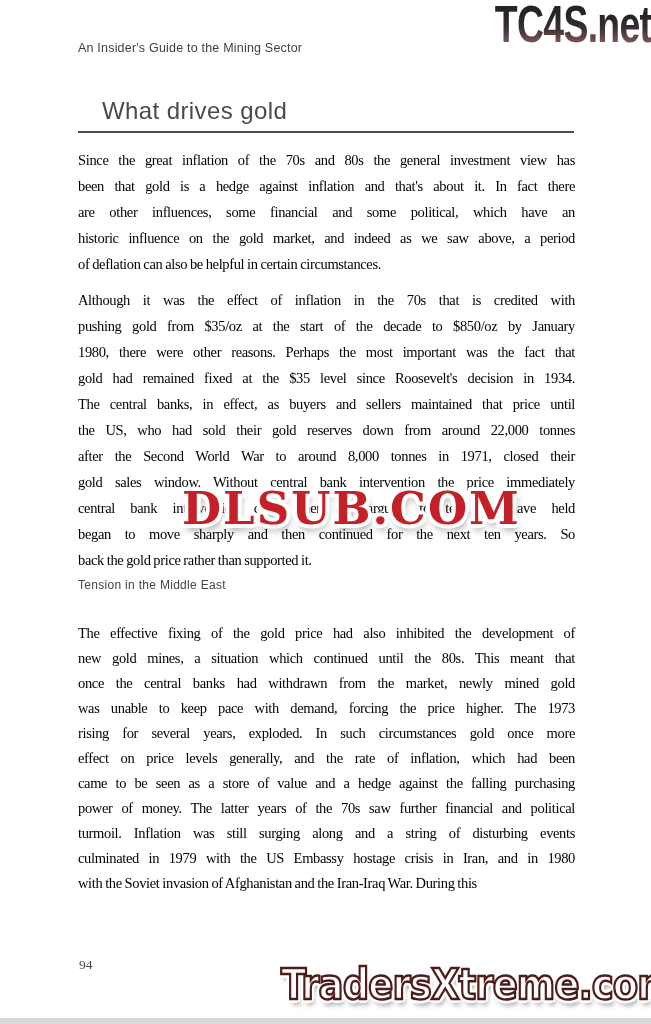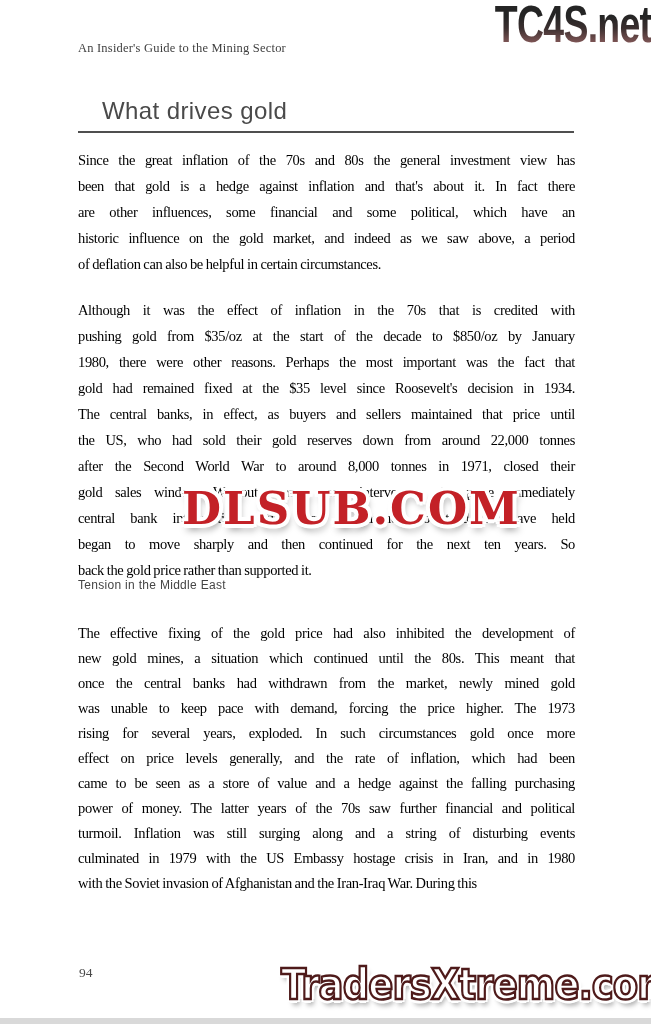--- a/index.html
+++ b/index.html
@@ -24,42 +24,42 @@
     background:linear-gradient(to bottom,#252525 30%,#33292 45%,#322a2a 55%,#6d4a4a 78%,#876161 95%);
     background:linear-gradient(to bottom,#252525 35%,#3a2f2f 58%,#7c5454 85%,#8a6260 100%);
     -webkit-background-clip:text;
     background-clip:text;
     color:transparent;
     white-space:nowrap;
   }
 
   .running-head{
     position:absolute;left:78px;top:41px;
-    font-family:Liberation Serif, serif;
+    font-family:Liberation Sans, sans-serif;
     font-size:12.5px;color:#3f3f3f;letter-spacing:.2px;
   }
 
   .title{
     position:absolute;left:78px;top:97px;
     font-family:"Liberation Sans", sans-serif;
     font-weight:400;
     font-size:24px;color:#4a4a4a;letter-spacing:.4px;margin-left:24px;
   }
   .title-rule{
     position:absolute;left:78px;top:131px;
     width:496px;height:2px;background:#4f4f4f;
   }
 
   .para{
     position:absolute;left:78px;width:497px;
     font-size:14.5px;line-height:26px;color:#000000;
     letter-spacing:-0.35px;word-spacing:-0.5px;
   }
   #para-0{top:147px;}
-  #para-1{top:297px;}
+  #para-1{top:287px;}
   #para-2{top:621px;line-height:25px;}
   .bline{text-align:justify;text-align-last:justify;}
   .bline.last{text-align:last;text-align-last:left;}
 
   .subheading{
     position:absolute;left:78px;top:578px;
     font-family:"Liberation Sans", sans-serif;
     font-size:12px;color:#454545;letter-spacing:.3px;
   }
 
@@ -75,21 +75,21 @@
     text-shadow:
       -3px -3px 0 #ffffff, 3px -3px 0 #ffffff,
       -3px  3px 0 #ffffff, 3px  3px 0 #ffffff,
       -4px  0   0 #ffffff, 4px  0   0 #ffffff,
        0   -4px 0 #ffffff, 0    4px 0 #ffffff,
        2px  6px 7px rgba(0,0,0,.40);
   }
 
   .page-number{
     position:absolute;left:79px;top:957px;
-    font-size:13.5px;color:#4a4a4a;margin-top:8px;
+    font-size:13.5px;color:#4a4a4a;
   }
 
   
   .tx{
     position:absolute;left:281px;top:961px;
     font-family:"DejaVu Sans", "Liberation Sans", sans-serif;
     font-weight:bold;
     font-size:42px;line-height:48px;
     letter-spacing:-1px;
     transform:scaleX(0.88);

